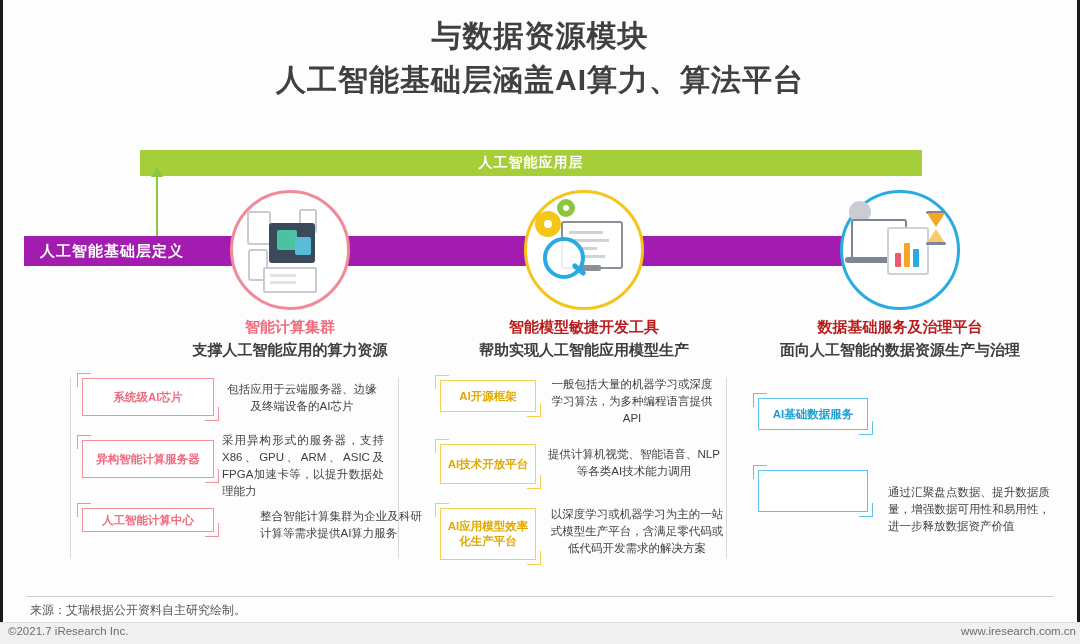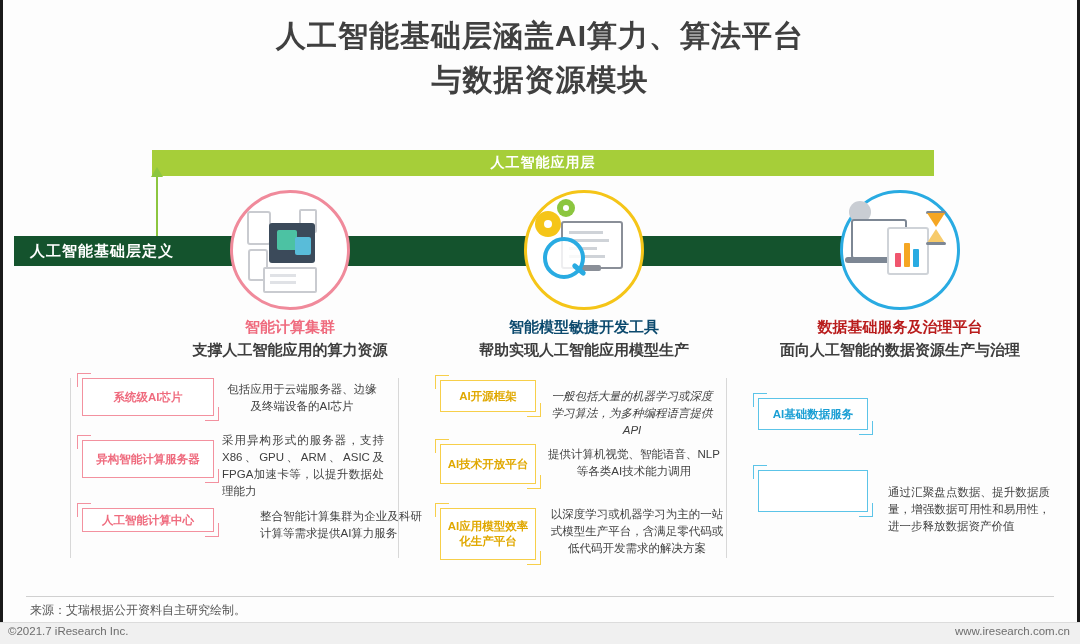--- a/index.html
+++ b/index.html
@@ -32,42 +32,42 @@
     font-weight: bold;
     font-size: 30px;
     line-height: 44px;
     letter-spacing: 1px;
   }
   .title-line { display: block; }
 
   
   .app-layer-bar {
     position: absolute;
-    left: 152px;
+    left: 140px;
     top: 150px;
     width: 782px;
     height: 26px;
     background: #a6ce39;
     color: #ffffff;
     font-size: 14px;
     font-weight: bold;
     display: flex;
     align-items: center;
     justify-content: center;
     letter-spacing: 1px;
   }
 
   
   .base-layer-bar {
     position: absolute;
-    left: 14px;
+    left: 24px;
     top: 236px;
     width: 900px;
     height: 30px;
-    background: #14532d;
+    background: #a21caf;
   }
   .base-layer-bar .bar-label {
     position: absolute;
     left: 16px;
     top: 0;
     height: 30px;
     display: flex;
     align-items: center;
     color: #ffffff;
     font-size: 15px;
@@ -215,21 +215,21 @@
   .col-head .sub {
     font-size: 15px;
     font-weight: bold;
     color: #3d3d3d;
     line-height: 24px;
   }
   .ch-1 { left: 140px; top: 316px; }
   .ch-2 { left: 434px; top: 316px; }
   .ch-3 { left: 750px; top: 316px; }
   .ch-1 .main { color: #ef6b7e; }
-  .ch-2 .main { color: #0c4a6e; }
+  .ch-2 .main { color: #b91c1c; }
   .ch-3 .main { color: #b91c1c; }
 
   
   .tag {
     position: absolute;
     box-sizing: border-box;
     display: flex;
     align-items: center;
     justify-content: center;
     text-align: center;
@@ -300,43 +300,43 @@
   }
   .copyright {
     position: absolute;
     left: 8px;
     top: 625px;
     font-size: 11.5px;
     color: #6d6d6d;
   }
   .site {
     position: absolute;
-    right: 10px;
+    right: 4px;
     top: 625px;
     font-size: 11.5px;
     color: #6d6d6d;
   }
   .edge-left {
     position: absolute; left: 0; top: 0; width: 3px; height: 644px; background: #1a1a1a;
   }
   .edge-right {
     position: absolute; right: 0; top: 0; width: 3px; height: 644px; background: #1a1a1a;
   }
 </style>
 </head>
 <body>
 
 <div class="page">
 
   <div class="edge-left"></div>
   <div class="edge-right"></div>
 
   <div class="title-block">
+    <span class="title-line">与数据资源模块</span>
     <span class="title-line">人工智能基础层涵盖AI算力、算法平台</span>
-    <span class="title-line">与数据资源模块</span>
   </div>
 
   <div class="app-layer-bar">
     <span>人工智能应用层</span>
   </div>
 
   <div class="up-arrow"></div>
 
   <div class="base-layer-bar">
     <span class="bar-label">人工智能基础层定义</span>
@@ -427,21 +427,21 @@
     <div class="brk br pinkc"></div>
     <span>人工智能计算中心</span>
   </div>
   <div class="desc" style="left:222px; top:508px; width:162px;margin-left:38px;">整合智能计算集群为企业及科研计算等需求提供AI算力服务</div>
 
   <div class="tag yellow" style="left:440px; top:380px; width:96px; height:32px;">
     <div class="brk tl yellowc"></div>
     <div class="brk br yellowc"></div>
     <span>AI开源框架</span>
   </div>
-  <div class="desc center" style="left:548px; top:388px; width:168px;font-style:italic;">一般包括大量的机器学习或深度学习算法，为多种编程语言提供API</div>
+  <div class="desc center" style="left:548px; top:376px; width:168px;">一般包括大量的机器学习或深度学习算法，为多种编程语言提供API</div>
 
   <div class="tag yellow" style="left:440px; top:444px; width:96px; height:40px;">
     <div class="brk tl yellowc"></div>
     <div class="brk br yellowc"></div>
     <span>AI技术开放平台</span>
   </div>
   <div class="desc center" style="left:548px; top:446px; width:172px;">提供计算机视觉、智能语音、NLP等各类AI技术能力调用</div>
 
   <div class="tag yellow" style="left:440px; top:508px; width:96px; height:52px;">
     <div class="brk tl yellowc"></div>

